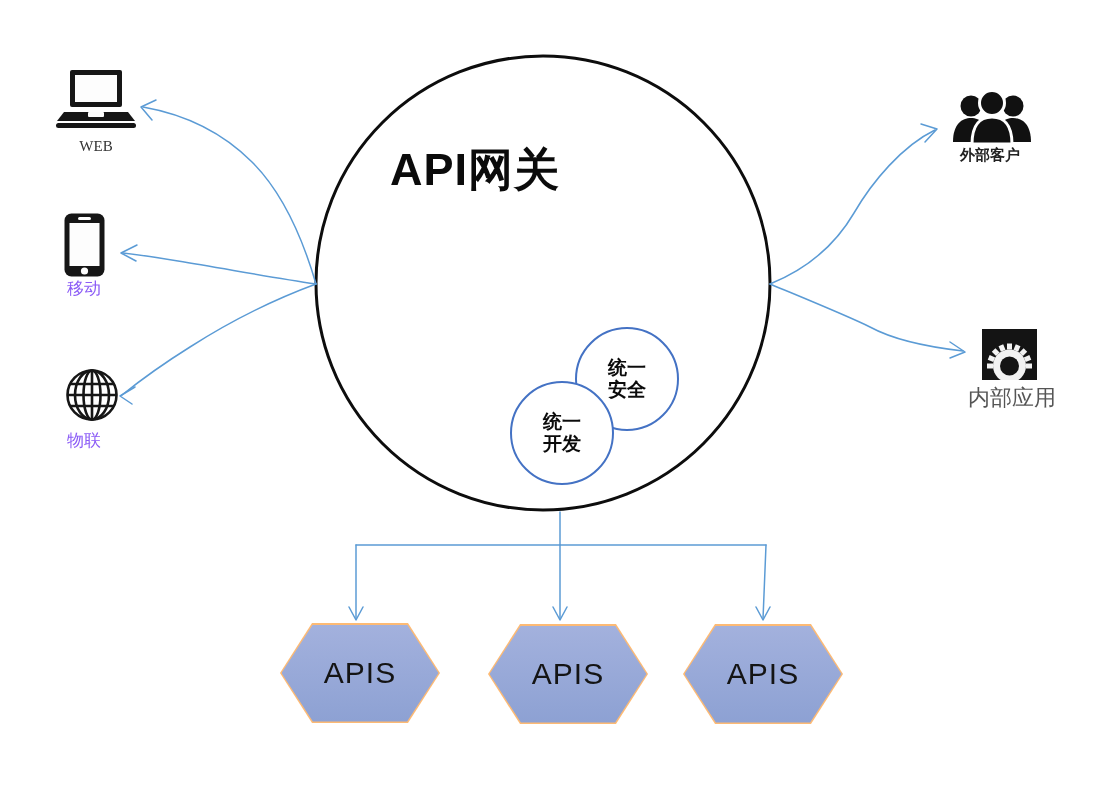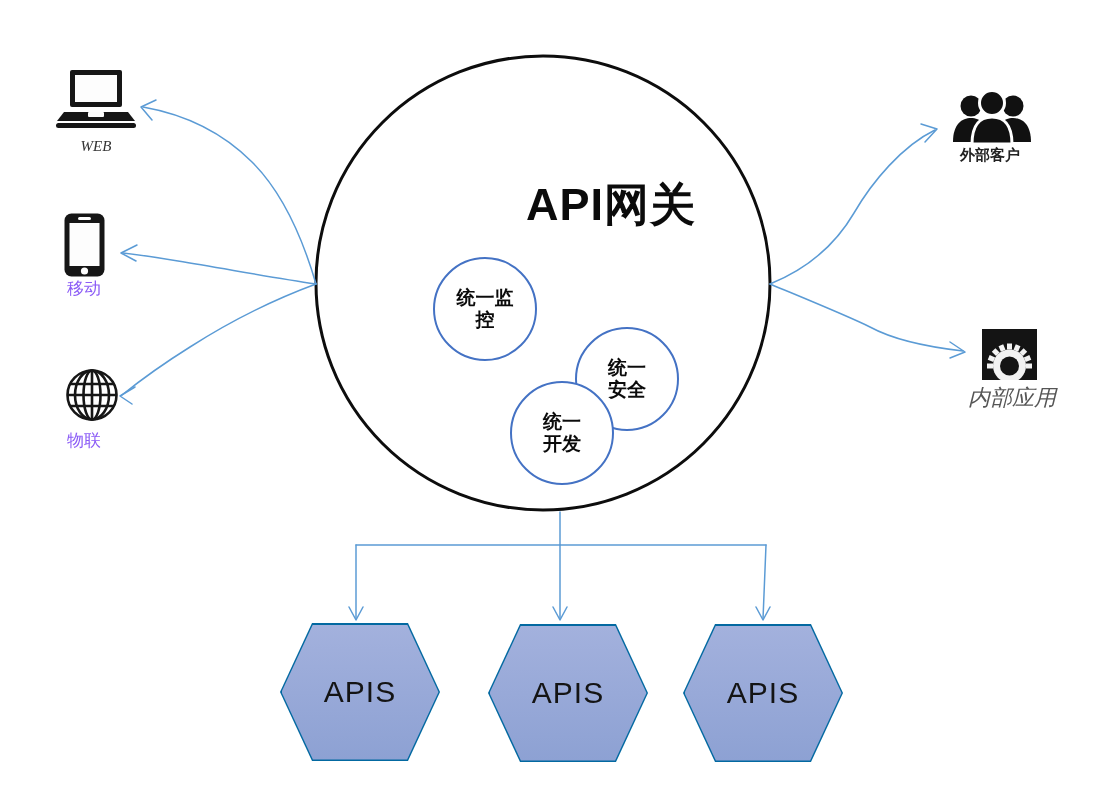--- a/index.html
+++ b/index.html
@@ -2,33 +2,33 @@
 <html><head>
 <meta charset="utf-8">
 <style>
   html,body{margin:0;padding:0;background:#fff;}
   #stage{position:relative;width:1110px;height:807px;background:#ffffff;overflow:hidden;
          font-family:"Liberation Sans","DejaVu Sans",sans-serif;}
   .abs{position:absolute;}
   svg.overlay{position:absolute;left:0;top:0;width:1110px;height:807px;z-index:1;}
 
   .diagram-title{left:390px;top:140px;width:306px;height:60px;z-index:3;
-    font-size:45px;font-weight:700;color:#0b0b0b;text-align:right;line-height:60px;letter-spacing:1px;margin-top:35px;}
+    font-size:45px;font-weight:700;color:#0b0b0b;text-align:left;line-height:60px;letter-spacing:1px;}
 
   .fn-circle{width:100px;height:100px;border:2.5px solid #4472C4;border-radius:50%;
     background:#ffffff;display:flex;align-items:center;justify-content:center;z-index:3;}
   .fn-circle span{font-size:19px;font-weight:700;color:#0b0b0b;text-align:center;
     line-height:1.18;white-space:pre-line;}
 
   .side-label{z-index:3;text-align:center;color:#8b5cf6;}
-  .serif-label{font-family:"Liberation Serif","DejaVu Serif",serif;font-style:italic;}
+  .serif-label{font-family:"Liberation Serif","DejaVu Serif",serif;}
 
-  .hexagon{width:160px;height:138px;z-index:2;
+  .hexagon{width:160px;height:100px;z-index:2;
     clip-path:polygon(0% 50%,20% 0%,80% 0%,100% 50%,80% 100%,20% 100%);
-    background:#0369a1;}
+    background:#fdba74;}
   .hexagon .hex-fill{position:absolute;left:1.5px;top:1.5px;right:1.5px;bottom:1.5px;
     clip-path:polygon(0% 50%,20% 0%,80% 0%,100% 50%,80% 100%,20% 100%);
     background:linear-gradient(180deg,#a3b1dd 0%,#8da1d3 100%);
     display:flex;align-items:center;justify-content:center;}
   .hexagon .hex-label{font-size:30px;color:#141414;letter-spacing:1px;}
 
   .icon-svg{z-index:3;display:block;}
 </style>
 </head>
 <body>
@@ -62,24 +62,20 @@
       <path d="M349,607 L356,620 L363,607"></path>
       <path d="M560,545 L560,619"></path>
       <path d="M553,607 L560,620 L567,607"></path>
       <path d="M766,545 L763,619"></path>
       <path d="M756,607 L763,620 L770,607"></path>
     </g>
   </svg>
 
   <div class="abs diagram-title">API网关</div>
 
-  <div class="abs fn-circle" style="left:433px;top:257px;">
-    <span>统一监
-控</span>
-  </div>
   <div class="abs fn-circle" style="left:575px;top:327px;">
     <span>统一
 安全</span>
   </div>
   <div class="abs fn-circle" style="left:510px;top:381px;">
     <span>统一
 开发</span>
   </div>
 
   <svg class="abs icon-svg" style="left:54px;top:69px;" width="84" height="62" viewBox="0 0 84 62">

